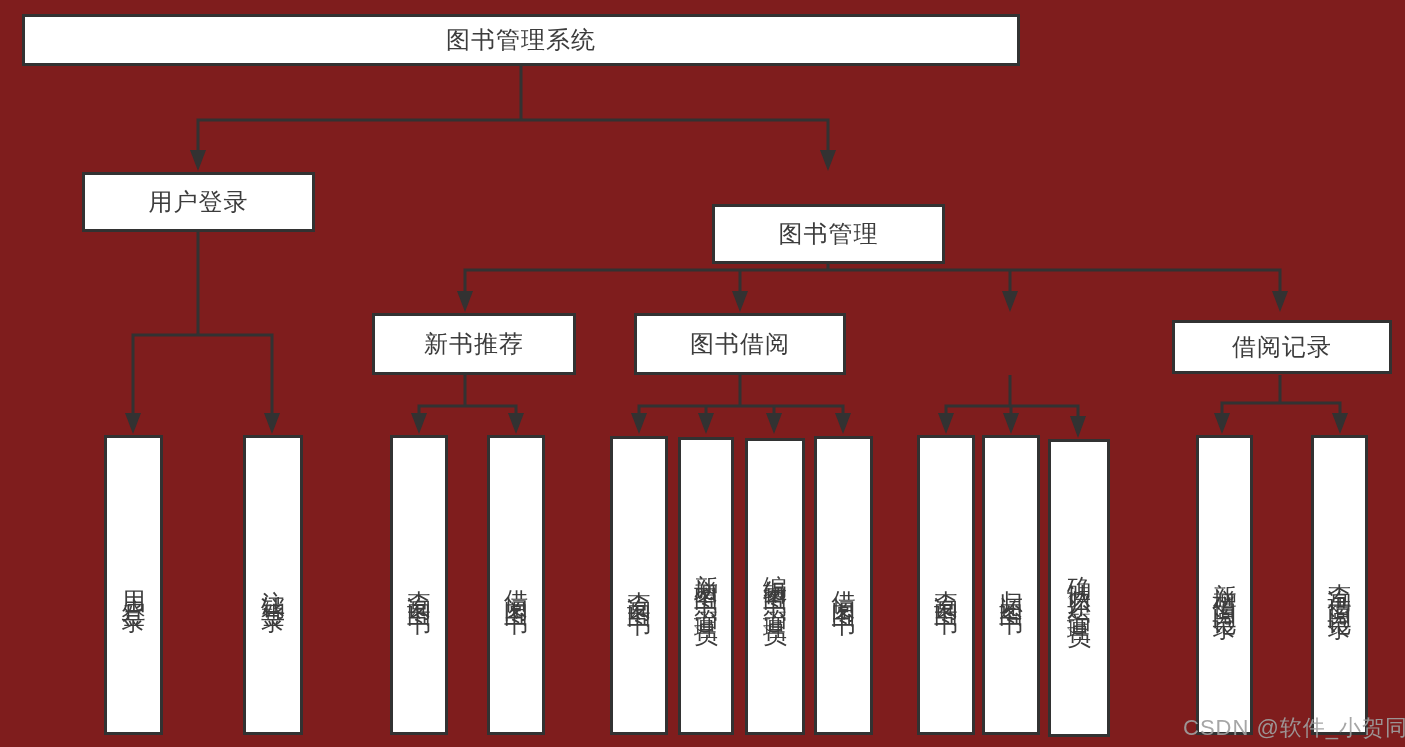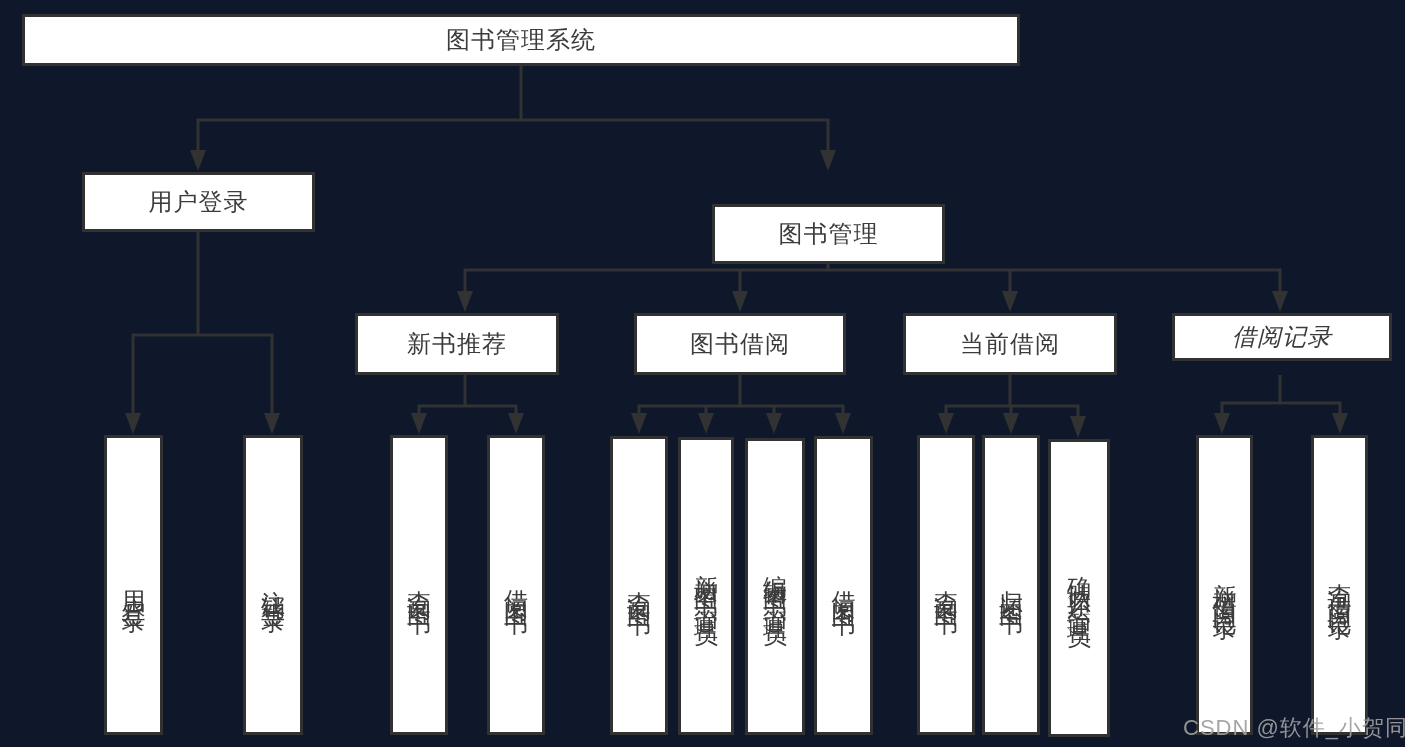--- a/index.html
+++ b/index.html
@@ -2,21 +2,21 @@
 <html><head>
 <meta charset="utf-8">
 <style>
   * { box-sizing: border-box; margin: 0; padding: 0; }
   html, body { background: #ffffff; }
   body { font-family: "Liberation Sans", sans-serif; }
   .canvas {
     position: relative;
     width: 1405px;
     height: 747px;
-    background: #0f172a;
+    background: #7f1d1d;
     overflow: hidden;
   }
   svg.connectors {
     position: absolute;
     left: 0; top: 0;
     width: 1405px; height: 747px;
     z-index: 0;
   }
   .node {
     position: absolute;
@@ -89,30 +89,27 @@
     <span>图书管理系统</span>
   </div>
 
   <div class="node hbox" style="left:82px; top:172px; width:233px; height:60px;">
     <span>用户登录</span>
   </div>
   <div class="node hbox" style="left:712px; top:172px; width:233px; height:60px;margin-top:32px;">
     <span>图书管理</span>
   </div>
 
-  <div class="node hbox" style="left:355px; top:313px; width:204px; height:62px;">
+  <div class="node hbox" style="left:372px; top:313px; width:204px; height:62px;">
     <span>新书推荐</span>
   </div>
   <div class="node hbox" style="left:634px; top:313px; width:212px; height:62px;justify-content:center;">
     <span>图书借阅</span>
   </div>
-  <div class="node hbox" style="left:903px; top:313px; width:214px; height:62px;">
-    <span>当前借阅</span>
-  </div>
-  <div class="node hbox" style="left:1172px; top:313px; width:220px; height:48px;font-style:italic;">
+  <div class="node hbox" style="left:1172px; top:320px; width:220px; height:54px;">
     <span>借阅记录</span>
   </div>
 
   <div class="node vbox" style="left:104px; top:435px; width:59px; height:300px;">
     <span class="vtext">用户登录</span>
   </div>
   <div class="node vbox" style="left:243px; top:435px; width:60px; height:300px;">
     <span class="vtext">注销登录</span>
   </div>
 

